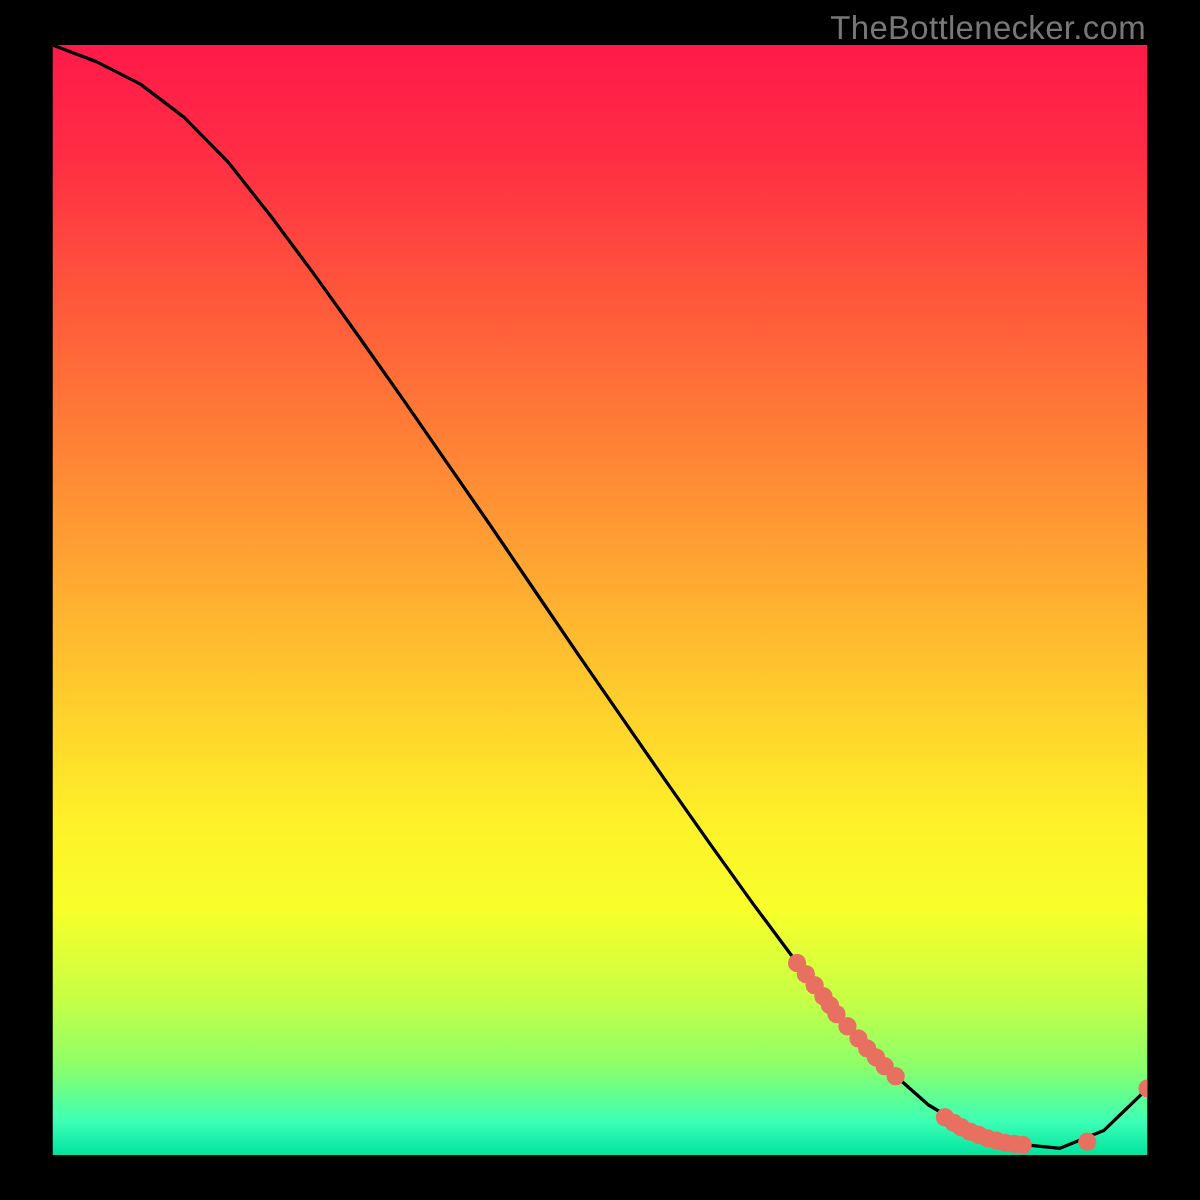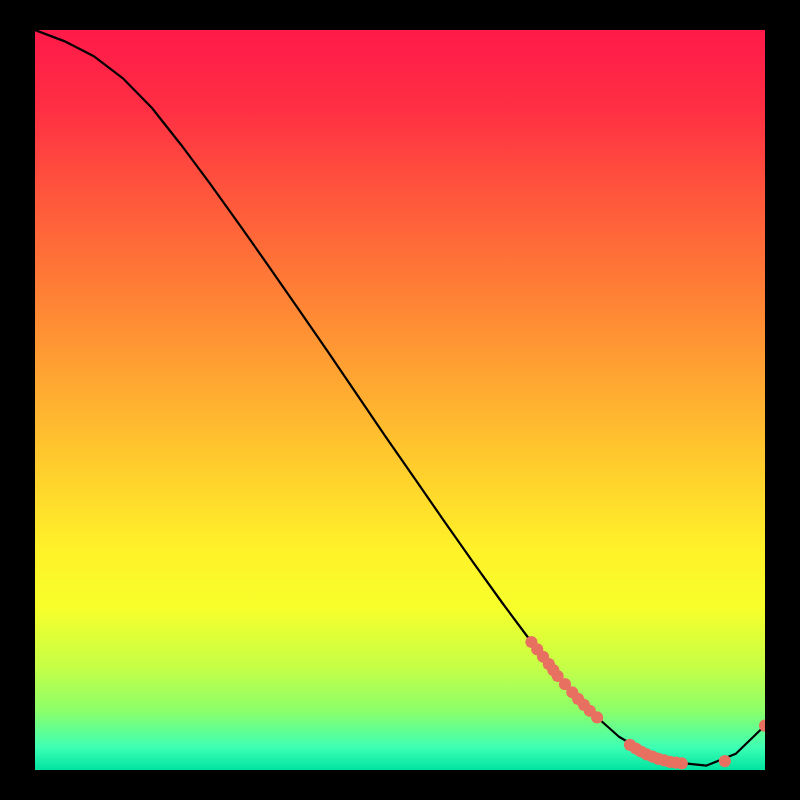--- a/index.html
+++ b/index.html
@@ -74,20 +74,21 @@
     font-size: 22px;
     letter-spacing: 0.2px;
     user-select: none;
   }
 </style>
 </head>
 <body>
 
 <div class="stage">
 
+  <div class="watermark">TheBottlenecker.com</div>
 
   <div class="plot">
     <div class="gradient"></div>
 
     <svg class="svg-layer" viewBox="0 0 730 740" preserveAspectRatio="none">
       <path id="curve-path" class="curve" d="M0.00 0.00 L29.20 11.10 L58.40 25.90 L87.60 48.10 L116.80 77.70 L146.00 114.70 L175.20 153.92 L204.40 194.62 L233.60 236.06 L262.80 278.24 L292.00 320.42 L321.20 363.34 L350.40 406.26 L379.60 448.44 L408.80 490.62 L438.00 532.06 L467.20 572.76 L496.40 611.98 L525.60 648.98 L554.80 680.80 L584.00 706.70 L613.20 723.72 L642.40 732.60 L671.60 735.56 L700.80 723.72 L730.00 695.60"></path>
       <g id="dots">
           <circle cx="496.40" cy="611.98" r="6.1" class="dot"></circle>
           <circle cx="502.24" cy="619.38" r="6.1" class="dot"></circle>
           <circle cx="508.08" cy="626.78" r="6.1" class="dot"></circle>

